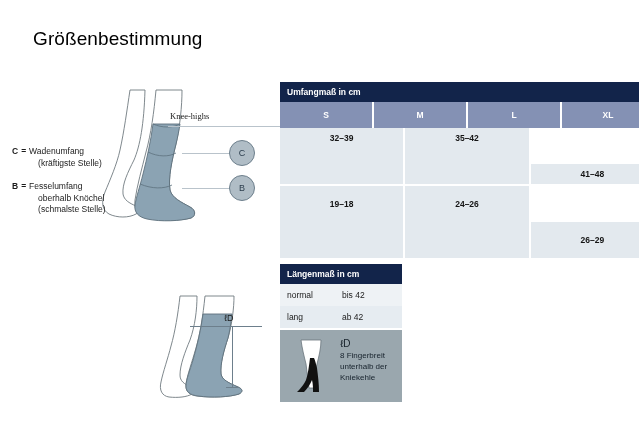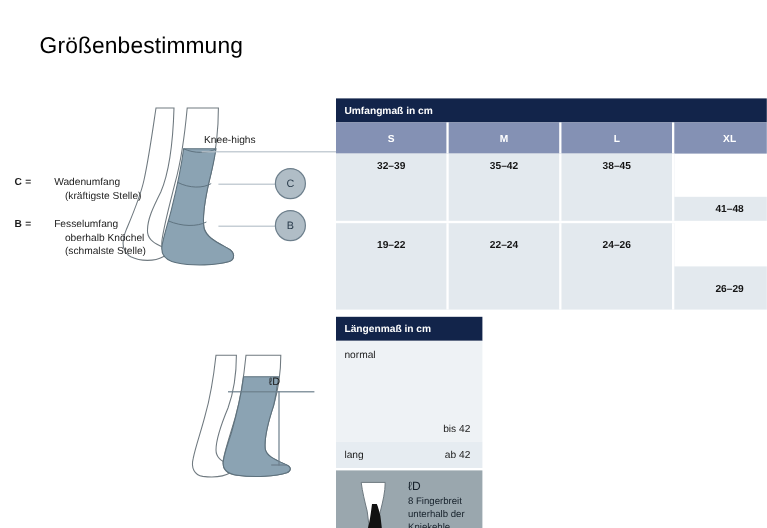--- a/index.html
+++ b/index.html
@@ -22,28 +22,28 @@
   }
 
   
   .legend{position:absolute;left:12px;top:146px;width:160px;}
   .legend-row{display:flex;margin-bottom:12px;}
   .legend-key{
     font-size:8.5px;font-weight:700;color:#1b1b1b;
     margin-right:3px;line-height:11.5px;flex:0 0 auto;
   }
   .legend-text{
-    font-size:8.5px;color:#1b1b1b;line-height:11.5px;margin-left:16px;
+    font-size:8.5px;color:#1b1b1b;line-height:11.5px;
   }
   .legend-text .sub{display:block;padding-left:9px;}
 
   
   .knee-label{
     position:absolute;left:170px;top:111px;
-    font-size:8.5px;color:#1b1b1b;white-space:nowrap;
+    font-size:8.5px;color:#1b1b1b;white-space:nowrap;font-family:Liberation Serif, serif;
   }
   .leader{
     position:absolute;height:1px;background:#b9c3cb;
   }
   .leader.top{left:168px;top:126px;width:112px;}
   .leader.c{left:182px;top:153px;width:48px;}
   .leader.b{left:182px;top:188px;width:48px;}
 
   
   .circle{
@@ -95,22 +95,22 @@
     box-sizing:border-box;
   }
   .dcell:last-child{border-right:none;margin-top:36px;}
   .row.spaced{margin-top:2px;}
   .row.spaced .dcell{padding:13px 0;}
 
   
   .tbl-bot{left:280px;top:264px;width:122px;}
   .lrow{display:flex;font-size:8.5px;color:#1b1b1b;}
   .lrow .lk{flex:0 0 62px;padding:6px 0 6px 7px;box-sizing:border-box;}
-  .lrow .lv{flex:1 1 auto;padding:6px 10px 6px 0;text-align:right;box-sizing:border-box;}
-  .lrow.a{background:#eef2f5;flex-direction:column;}
+  .lrow .lv{flex:1 1 auto;padding:6px 10px 6px 0;text-align:left;box-sizing:border-box;}
+  .lrow.a{background:#eef2f5;}
   .lrow.b{background:#e6ecf1;}
 
   .ld-panel{
     display:flex;background:#9aa7ae;margin-top:2px;
     padding:8px 6px 10px 8px;box-sizing:border-box;height:72px;
   }
   .ld-panel .pic{flex:0 0 48px;position:relative;}
   .ld-panel .txt{
     flex:1 1 auto;font-size:8px;color:#16212b;line-height:11px;padding-left:4px;
   }
@@ -174,26 +174,24 @@
     <div class="tbl-band">Umfangmaß in cm</div>
     <div class="row">
       <div class="hcell">S</div>
       <div class="hcell">M</div>
       <div class="hcell">L</div>
       <div class="hcell">XL</div>
     </div>
     <div class="row">
       <div class="dcell">32–39</div>
       <div class="dcell">35–42</div>
-      <div class="dcell">38–45</div>
       <div class="dcell">41–48</div>
     </div>
     <div class="row spaced">
-      <div class="dcell">19–22</div>
-      <div class="dcell">22–24</div>
+      <div class="dcell">19–18</div>
       <div class="dcell">24–26</div>
       <div class="dcell">26–29</div>
     </div>
   </div>
 
   <svg class="legs-bot" viewBox="0 0 110 112">
     <path d="M22 4 C20 22 17 40 13 54 C10 66 5 80 3 90 C1 98 4 104 11 105
              C20 106 29 105 34 102 C37 100 37 97 33 95 C26 92 22 89 22 83
              C22 73 27 60 32 48 C37 34 39 18 39 4 Z" fill="#ffffff" stroke="#707a80" stroke-width="0.9"></path>
     <path d="M47 4 C45 24 42 42 38 56 C34 70 29 84 28 92 C27 99 31 103 39 104

